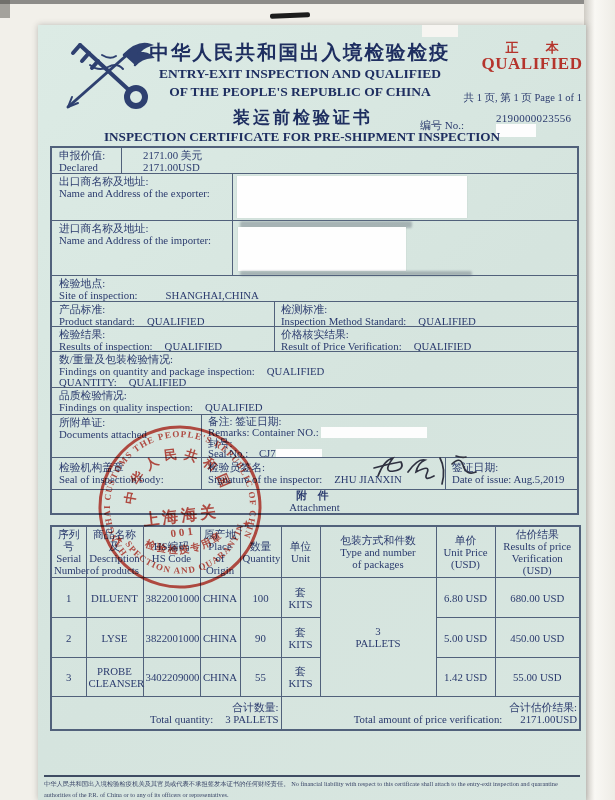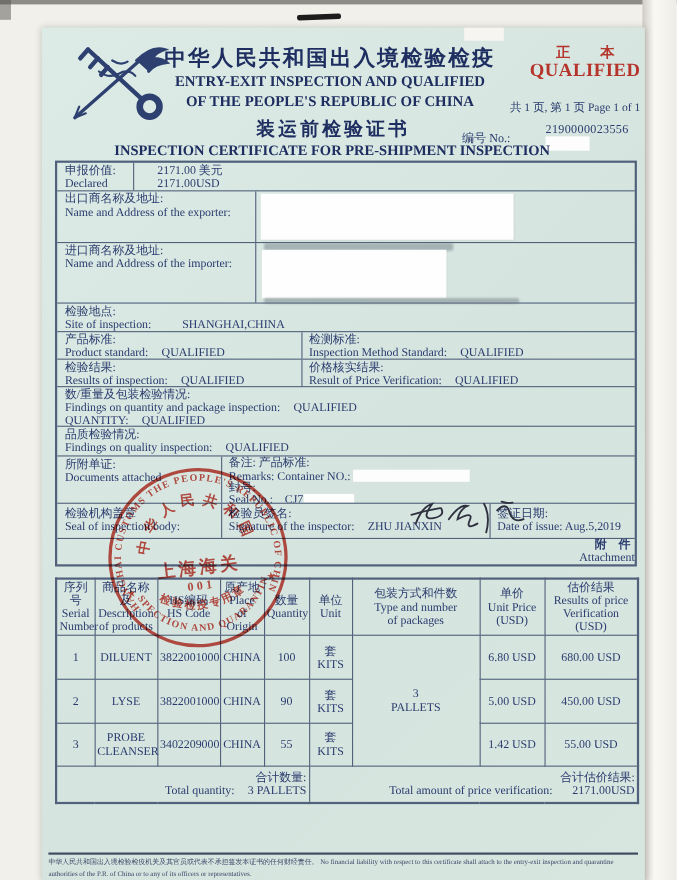--- a/index.html
+++ b/index.html
@@ -44,21 +44,21 @@
   .val { margin-left:18px; }
   .val2 { margin-left:12px; }
   .redact { background:#fdfdfd; display:inline-block; vertical-align:-2px; }
   .smudge { position:absolute; background:#6b7680; opacity:.45; filter:blur(1.2px); border-radius:2px; }
   .whitebox { position:absolute; background:#fefefe; box-shadow:0 0 1px rgba(0,0,0,.15); }
   
   .atable { position:absolute; left:12px; top:500px; width:529px; border-collapse:collapse; border:2px solid #51617b; table-layout:fixed; }
   .atable td { border:1px solid #51617b; font-size:10.8px; line-height:12px; text-align:center; vertical-align:middle; padding:1px 2px; }
   .atable .totals td { text-align:right; padding-left:8px; }
   .pl { white-space:pre-line; }
-  .center2 { text-align:right; }
+  .center2 { text-align:center; }
   
   .f-rule { left:6px; top:750px; width:536px; height:2px; background:#3f4c63; }
   .f-line { left:6px; top:754px; width:540px; font-size:6.3px; line-height:10px; color:#3a4668; white-space:nowrap; overflow:hidden; }
   .f-line2 { top:765px; }
   
   .stamp { left:57px; top:397px; width:170px; height:170px; opacity:.87; mix-blend-mode:multiply; transform:rotate(-7deg); }
   .sig { left:330px; top:421px; width:116px; height:46px; }
 </style>
 </head>
 <body>
@@ -174,21 +174,21 @@
       </div>
     </div>
 
     <div class="irow" style="height:43px">
       <div class="vline" style="left:149px"></div>
       <div class="icell" style="left:0;width:149px">
         <div>所附单证:</div>
         <div>Documents attached</div>
       </div>
       <div class="icell" style="left:149px;right:0;line-height:10.6px;padding-top:1px">
-        <div>备注: 产品标准:</div>
+        <div>备注: 签证日期:</div>
         <div><span>Remarks: Container NO.:</span> <span class="redact" style="width:106px;height:11px"></span></div>
         <div>封号:</div>
         <div><span>Seal No.:</span> <span class="val2" style="margin-left:8px">CJ7</span><span class="redact" style="width:46px;height:10px"></span></div>
       </div>
     </div>
 
     <div class="irow" style="height:32px">
       <div class="vline" style="left:149px"></div>
       <div class="vline" style="left:393px"></div>
       <div class="icell" style="left:0;width:149px;padding-top:4px">

